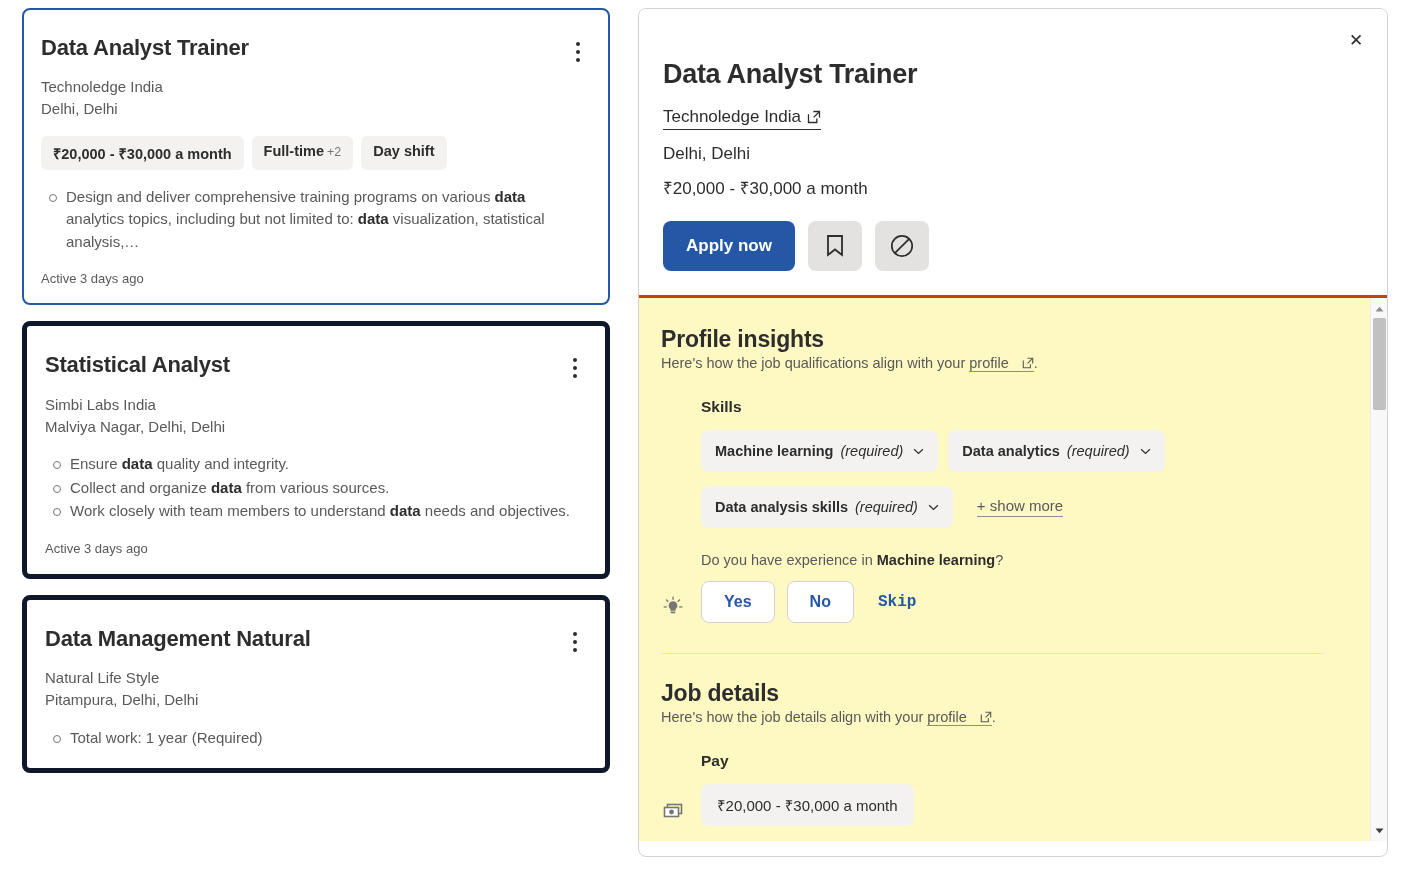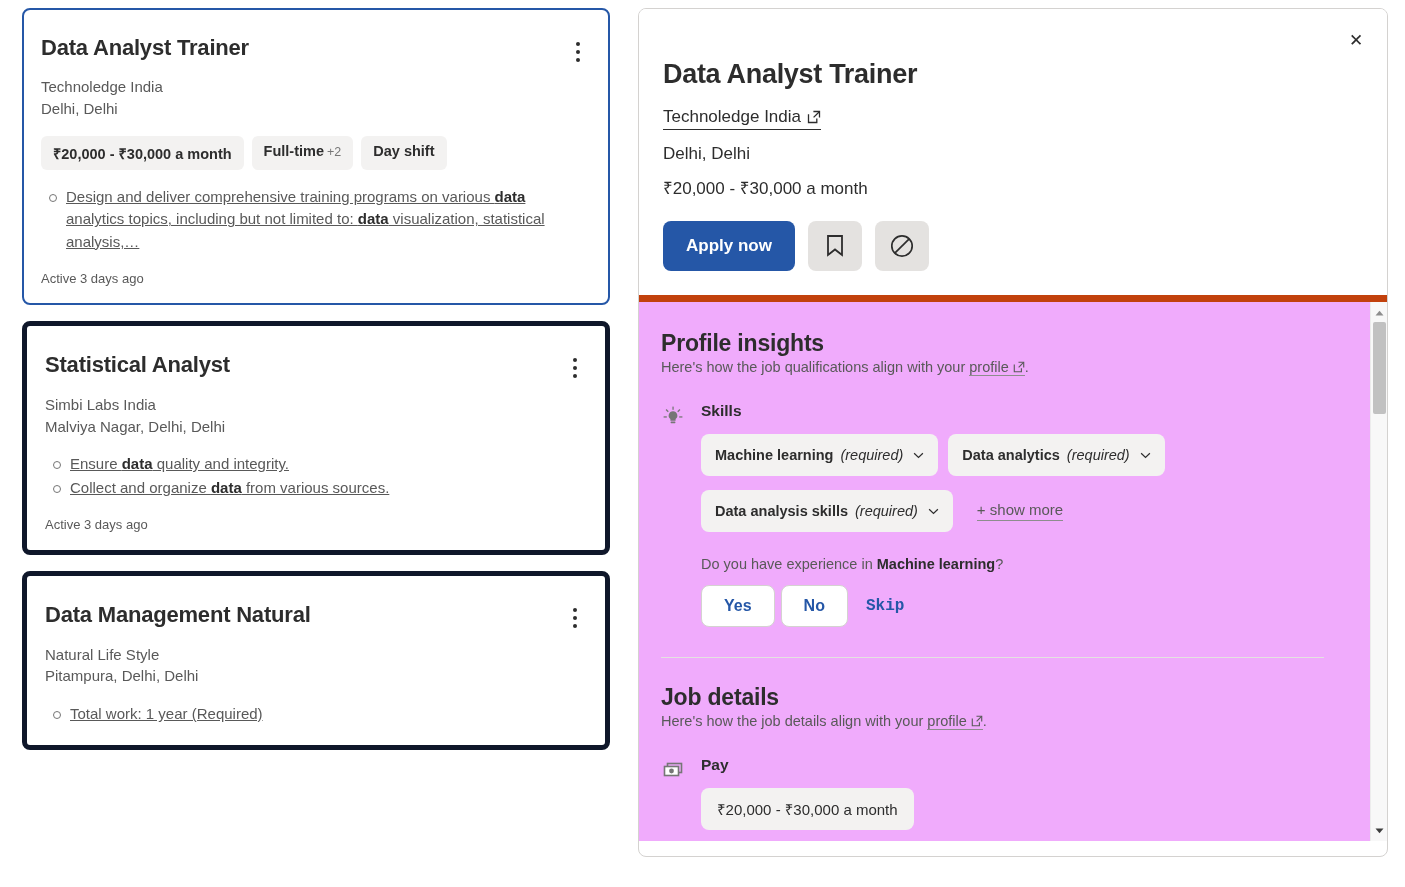--- a/index.html
+++ b/index.html
@@ -57,21 +57,21 @@
   .easily-apply {
     display: flex; align-items: center; gap: 9px;
     margin-top: 18px; font-size: 15px; color: #2d2d2d;
   }
   .ea-icon { width: 22px; height: 14px; display: block; }
 
   .snippet { margin-top: 16px; }
   .snippet ul { list-style: none; }
   .snippet li {
     position: relative; padding-left: 25px;
-    font-size: 15px; line-height: 1.5; color: #595959; margin-bottom: 1px; text-decoration: underline;
+    font-size: 15px; line-height: 1.5; color: #595959; margin-bottom: 1px;
   }
   .snippet li::before {
     content: ""; position: absolute; left: 8px; top: 8px;
     width: 6px; height: 6px; border: 1px solid #767676; border-radius: 50%;
   }
   .snippet b { color: #2d2d2d; font-weight: bold; }
   .active-ago { font-size: 13px; color: #595959; margin-top: 18px; }
 
   
   #detail {
@@ -108,35 +108,35 @@
     font-family: "Liberation Sans", sans-serif; cursor: pointer;
   }
   .icon-btn {
     width: 54px; height: 50px; border: none; border-radius: 8px;
     background: #e4e2e0; cursor: pointer;
     display: flex; align-items: center; justify-content: center;
   }
 
   #detail-body {
     position: relative;
-    border-top: 7px solid #c2410c;
+    border-top: 3px solid #c2410c;
     height: 546px;
     overflow: hidden;
-    background: #f0abfc;
+    background: #fef9c3;
   }
   #detail-scroll { padding: 28px 30px 0 22px; width: 715px; }
 
   .section-head { font-size: 23px; font-weight: bold; color: #2d2d2d; letter-spacing: -0.2px; }
   .section-sub { font-size: 14.5px; color: #595959; margin-top: 2px; }
   .inline-link {
     color: #595959; border-bottom: 1px solid #8d8d8d;
-    display: inline-flex; align-items: center; gap: 4px; cursor: pointer;
-  }
-
-  .insight-row { display: flex; gap: 14px; margin-top: 26px; }
+    display: inline-flex; align-items: center; gap: 13px; cursor: pointer;
+  }
+
+  .insight-row { display: flex; gap: 14px; margin-top: 26px; align-items: flex-end; }
   .insight-icon { width: 26px; flex: 0 0 26px; padding-top: 3px; }
   .insight-body { flex: 1; }
   .insight-label { font-size: 15.5px; font-weight: bold; color: #2d2d2d; }
 
   .skill-chips { display: flex; flex-wrap: wrap; gap: 10px; margin-top: 14px; align-items: center; }
   .skill-chip {
     background: #f3f2f1; border: none; border-radius: 8px;
     padding: 0 14px; height: 42px; display: inline-flex; align-items: center; gap: 7px;
     font-size: 14.5px; color: #2d2d2d; cursor: pointer;
     font-family: "Liberation Sans", sans-serif;
@@ -145,21 +145,21 @@
   .skill-chip .rq { font-style: italic; color: #2d2d2d; }
   .chev { width: 11px; height: 7px; margin-left: 3px; }
   .show-more {
     font-size: 15px; color: #595959; border-bottom: 1px solid #8d8d8d;
     cursor: pointer; background: none; border-top: none; border-left: none; border-right: none;
     padding: 0 0 2px 0; font-family: "Liberation Sans", sans-serif; margin-left: 14px;
   }
 
   .question { font-size: 14.5px; color: #595959; margin-top: 24px; }
   .question b { color: #2d2d2d; font-weight: bold; }
-  .answer-row { display: flex; align-items: center; gap: 6px; margin-top: 13px; }
+  .answer-row { display: flex; align-items: center; gap: 12px; margin-top: 13px; }
   .answer-btn {
     border: 1px solid #d4d2d0; border-radius: 8px; background: #fff;
     height: 42px; padding: 0 22px; font-size: 16px; font-weight: bold;
     color: #2557a7; cursor: pointer; font-family: "Liberation Sans", sans-serif;
   }
   .skip-btn {
     border: none; background: none; font-size: 16px; font-weight: bold;
     color: #2557a7; cursor: pointer; padding: 0 12px;
     font-family: Liberation Mono, monospace;
   }
@@ -223,20 +223,21 @@
           <i></i>
           <i></i>
       </button>
       <div class="job-title">Statistical Analyst</div>
       <div class="company">Simbi Labs India</div>
       <div class="location">Malviya Nagar, Delhi, Delhi</div>
       <div class="snippet">
         <ul>
           <li>Ensure <b>data</b> quality and integrity.</li>
           <li>Collect and organize <b>data</b> from various sources.</li>
+          <li>Work closely with team members to understand <b>data</b> needs and objectives.</li>
         </ul>
       </div>
       <div class="active-ago">Active 3 days ago</div>
     </div>
 
     <div class="job-card">
       <button class="kebab">
         <i></i>
           <i></i>
           <i></i>

